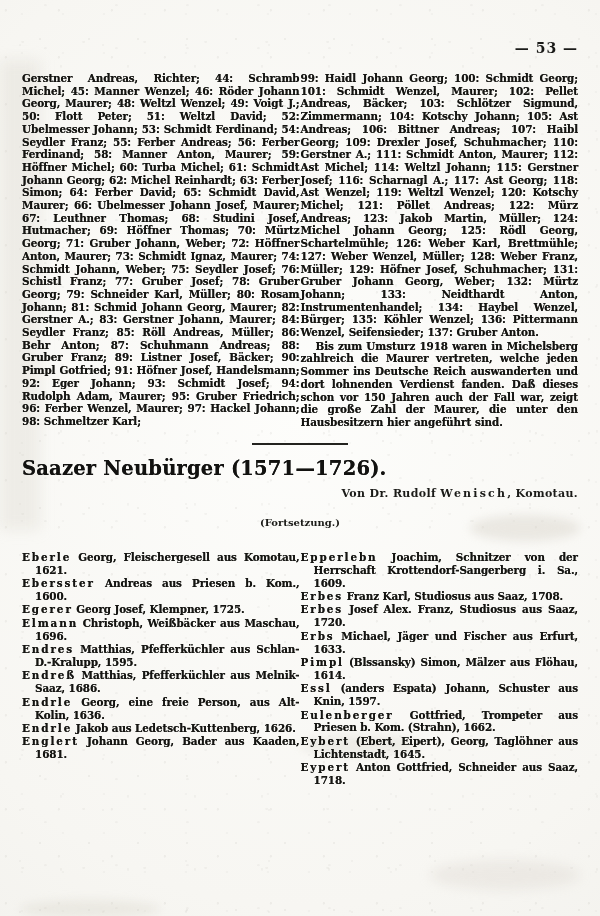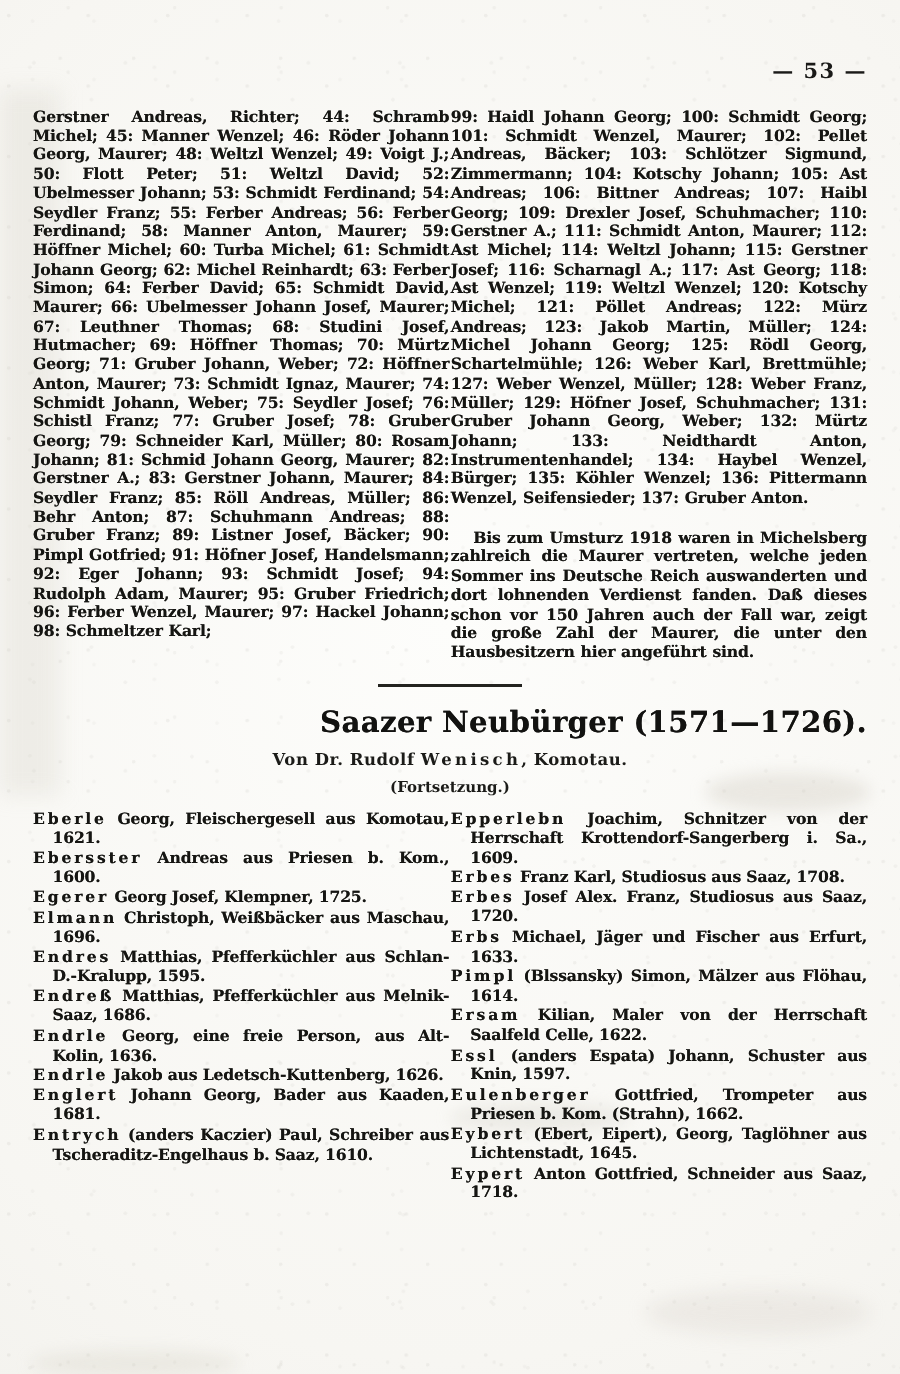--- a/index.html
+++ b/index.html
@@ -79,62 +79,62 @@
     line-height: 12.7px;
     text-align: justify;
     text-justify: inter-word;
     hyphens: manual;
     -webkit-font-smoothing: none;
     text-shadow: 0 0 .35px rgba(20,20,18,.75);
     letter-spacing: -0.1px;
     word-spacing: .3px;
   }
   .frak p { margin: 0; }
-  .frak p.indent { text-indent: 15px; margin-top: 14px; }
+  .frak p.indent { text-indent: 15px; margin-top: 1px; }
 
   
   .divider-wrap {
     display: flex;
     justify-content: center;
     padding: 14px 0 10px;
   }
   .divider {
     width: 96px;
     height: 0;
     border-top: 2.4px solid #23231f;
   }
 
   
   .article-title {
-    text-align: right;
+    text-align: left;
     font-family: "DejaVu Serif", serif;
     font-weight: bold;
     font-size: 19.5px;
     color: #121210;
     letter-spacing: .2px;
     margin: 2px 0 7px;
     text-shadow: 0 0 .4px rgba(18,18,16,.85);
   }
   .byline {
-    text-align: center;
+    text-align: right;
     font-family: "DejaVu Serif", serif;
     font-weight: bold;
     font-size: 11px;
     color: #1b1b18;
     letter-spacing: .35px;
-    margin-bottom: 7px;
+    margin-bottom: 17px;
   }
   .byline .spaced { letter-spacing: 2.2px; }
   .contnote {
     text-align: center;
     font-family: "DejaVu Serif", serif;
     font-weight: bold;
     font-size: 10px;
     color: #1b1b18;
-    margin-bottom: 9px;
+    margin-bottom: 23px;
   }
 
   
   .entries {
     font-family: "DejaVu Serif", serif;
     font-weight: bold;
     color: #151512;
     font-size: 10.4px;
     line-height: 12.9px;
     text-shadow: 0 0 .35px rgba(20,20,18,.75);
@@ -209,32 +209,30 @@
         <div class="entries" id="entries-left">
             <p class="entry"><span class="surname">Eberle</span><span> Georg, Fleischergesell aus Komotau, 1621.</span></p>
             <p class="entry"><span class="surname">Ebersster</span><span> Andreas aus Priesen b. Kom., 1600.</span></p>
             <p class="entry"><span class="surname">Egerer</span><span> Georg Josef, Klempner, 1725.</span></p>
             <p class="entry"><span class="surname">Elmann</span><span> Christoph, Weißbäcker aus Maschau, 1696.</span></p>
             <p class="entry"><span class="surname">Endres</span><span> Matthias, Pfefferküchler aus Schlan-D.-Kralupp, 1595.</span></p>
             <p class="entry"><span class="surname">Endreß</span><span> Matthias, Pfefferküchler aus Melnik-Saaz, 1686.</span></p>
             <p class="entry"><span class="surname">Endrle</span><span> Georg, eine freie Person, aus Alt-Kolin, 1636.</span></p>
             <p class="entry"><span class="surname">Endrle</span><span> Jakob aus Ledetsch-Kuttenberg, 1626.</span></p>
             <p class="entry"><span class="surname">Englert</span><span> Johann Georg, Bader aus Kaaden, 1681.</span></p>
-            <p class="entry"><span class="surname">Entrych</span><span> (anders Kaczier) Paul, Schreiber aus Tscheraditz-Engelhaus b. Saaz, 1610.</span></p>
           </div>
       </div>
 
       <div class="col">
         <div class="entries" id="entries-right">
             <p class="entry"><span class="surname">Epperlebn</span><span> Joachim, Schnitzer von der Herrschaft Krottendorf-Sangerberg i. Sa., 1609.</span></p>
             <p class="entry"><span class="surname">Erbes</span><span> Franz Karl, Studiosus aus Saaz, 1708.</span></p>
             <p class="entry"><span class="surname">Erbes</span><span> Josef Alex. Franz, Studiosus aus Saaz, 1720.</span></p>
             <p class="entry"><span class="surname">Erbs</span><span> Michael, Jäger und Fischer aus Erfurt, 1633.</span></p>
             <p class="entry"><span class="surname">Pimpl</span><span> (Blssansky) Simon, Mälzer aus Flöhau, 1614.</span></p>
-            <p class="entry"><span class="surname">Ersam</span><span> Kilian, Maler von der Herrschaft Saalfeld Celle, 1622.</span></p>
             <p class="entry"><span class="surname">Essl</span><span> (anders Espata) Johann, Schuster aus Knin, 1597.</span></p>
             <p class="entry"><span class="surname">Eulenberger</span><span> Gottfried, Trompeter aus Priesen b. Kom. (Strahn), 1662.</span></p>
             <p class="entry"><span class="surname">Eybert</span><span> (Ebert, Eipert), Georg, Taglöhner aus Lichtenstadt, 1645.</span></p>
             <p class="entry"><span class="surname">Eypert</span><span> Anton Gottfried, Schneider aus Saaz, 1718.</span></p>
           </div>
       </div>
 
     </div>
 
   </div>

